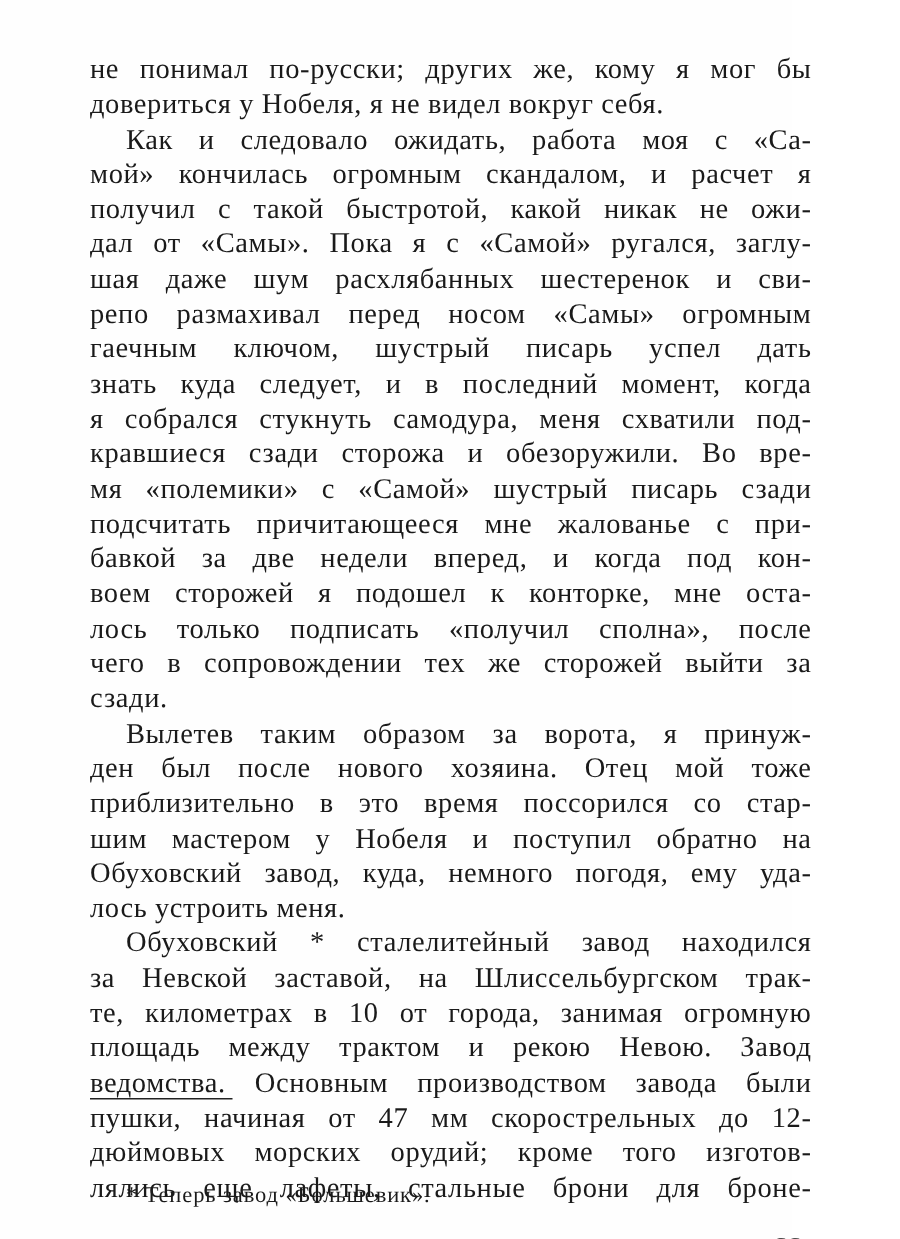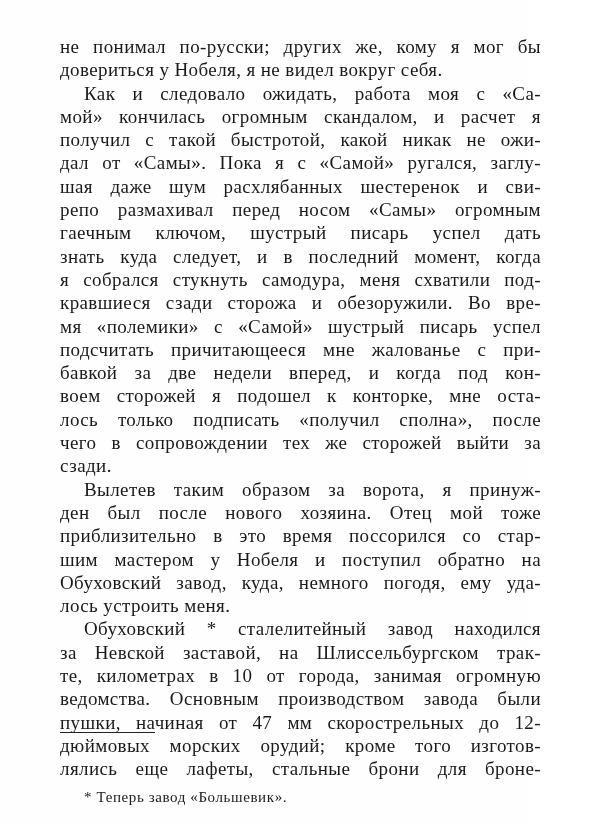--- a/index.html
+++ b/index.html
@@ -47,38 +47,39 @@
     <span class="line indent">Как и следовало ожидать, работа моя с «Са-</span>
     <span class="line">мой» кончилась огромным скандалом, и расчет я</span>
     <span class="line">получил с такой быстротой, какой никак не ожи-</span>
     <span class="line">дал от «Самы». Пока я с «Самой» ругался, заглу-</span>
     <span class="line">шая даже шум расхлябанных шестеренок и сви-</span>
     <span class="line">репо размахивал перед носом «Самы» огромным</span>
     <span class="line">гаечным ключом, шустрый писарь успел дать</span>
     <span class="line">знать куда следует, и в последний момент, когда</span>
     <span class="line">я собрался стукнуть самодура, меня схватили под-</span>
     <span class="line">кравшиеся сзади сторожа и обезоружили. Во вре-</span>
-    <span class="line">мя «полемики» с «Самой» шустрый писарь успел</span>
+    <span class="line">мя «полемики» с «Самой» шустрый писарь сзади</span>
     <span class="line">подсчитать причитающееся мне жалованье с при-</span>
     <span class="line">бавкой за две недели вперед, и когда под кон-</span>
     <span class="line">воем сторожей я подошел к конторке, мне оста-</span>
     <span class="line">лось только подписать «получил сполна», после</span>
     <span class="line">чего в сопровождении тех же сторожей выйти за</span>
     <span class="line last">сзади.</span>
 
     <span class="line indent">Вылетев таким образом за ворота, я принуж-</span>
     <span class="line">ден был после нового хозяина. Отец мой тоже</span>
     <span class="line">приблизительно в это время поссорился со стар-</span>
     <span class="line">шим мастером у Нобеля и поступил обратно на</span>
     <span class="line">Обуховский завод, куда, немного погодя, ему уда-</span>
     <span class="line last">лось устроить меня.</span>
 
     <span class="line indent">Обуховский * сталелитейный завод находился</span>
     <span class="line">за Невской заставой, на Шлиссельбургском трак-</span>
     <span class="line">те, километрах в 10 от города, занимая огромную</span>
+    <span class="line">площадь между трактом и рекою Невою. Завод</span>
     <span class="line">ведомства. Основным производством завода были</span>
     <span class="line">пушки, начиная от 47 мм скорострельных до 12-</span>
     <span class="line">дюймовых морских орудий; кроме того изготов-</span>
     <span class="line">лялись еще лафеты, стальные брони для броне-</span>
   </div>
 
   <div class="footnote-rule"></div>
   <div class="footnote">* Теперь завод «Большевик».</div>
   <div class="page-number">23</div>
 </div>

